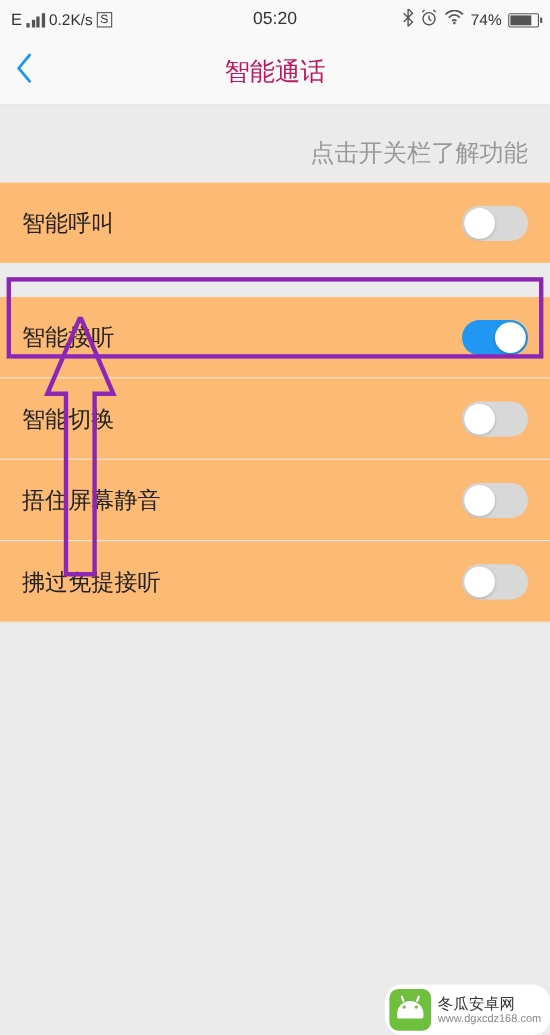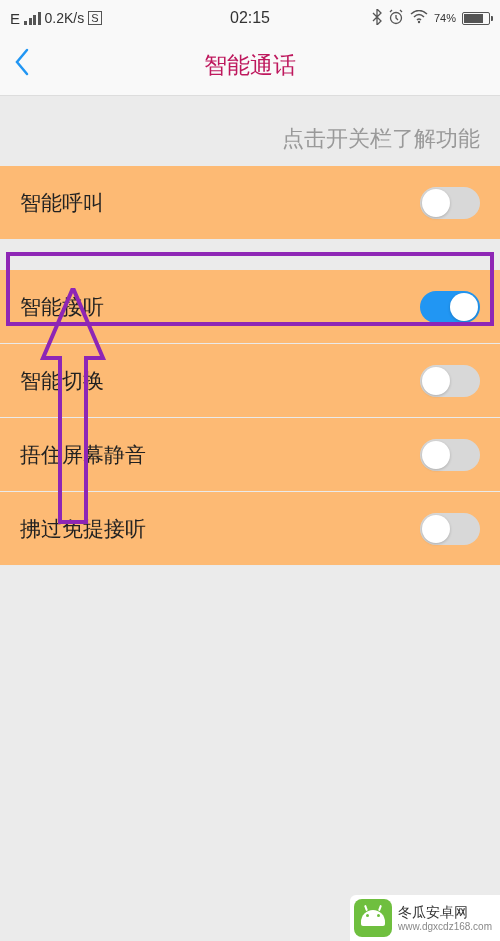--- a/index.html
+++ b/index.html
@@ -26,21 +26,21 @@
     .signal-bars { display: inline-flex; align-items: flex-end; gap: 1.5px; height: 14px; }
     .signal-bars span { width: 3px; background: #555; display: inline-block; }
     .signal-bars span:nth-child(1){height:4px}
     .signal-bars span:nth-child(2){height:7px}
     .signal-bars span:nth-child(3){height:10px}
     .signal-bars span:nth-child(4){height:13px}
     .net-speed { font-size: 14px; }
     .boxed-s { border: 1px solid #555; padding: 0 2px; font-size: 11px; line-height: 12px; }
     .clock { font-size: 16px; position: absolute; left: 50%; transform: translateX(-50%); }
     .bt-icon, .alarm-icon, .wifi-icon { font-size: 15px; color: #555; }
-    .battery-text { font-size: 11px; }
+    .battery-text { font-size: 14px; }
     .battery-icon { display:inline-block; width:28px; height:13px; border:1.5px solid #555; border-radius:2px; position:relative; }
     .battery-icon::after { content:''; position:absolute; right:-4px; top:3px; width:2.5px; height:5px; background:#555; border-radius:0 1px 1px 0; }
     .battery-fill { position:absolute; left:1px; top:1px; bottom:1px; width:74%; background:#555; }
     
     .nav-header {
       height: 60px;
       background: #f9f9f9;
       display: flex;
       align-items: center;
       position: relative;
@@ -124,20 +124,21 @@
     
     .watermark {
       position: absolute;
       bottom: 0;
       right: 0;
       display: flex;
       align-items: center;
       background: #fff;
       padding: 4px 8px 4px 4px;
       border-top-left-radius: 6px;
+      border-radius: 16px;
     }
     .wm-logo {
       width: 38px;
       height: 38px;
       background: #6fbf3f;
       border-radius: 8px;
       display: flex;
       align-items: center;
       justify-content: center;
       margin-right: 6px;
@@ -168,21 +169,21 @@
     <span>E</span>
     <span class="signal-bars">
         <span></span>
         <span></span>
         <span></span>
         <span></span>
       </span>
     <span class="net-speed">0.2K/s</span>
     <span class="boxed-s">S</span>
   </div>
-  <div class="clock">02:15</div>
+  <div class="clock">05:20</div>
   <div class="status-right">
     <span class="bt-icon">
       <svg width="10" height="16" viewBox="0 0 10 16">
           <path d="M5 0 L5 16 L9 12 L1 4 M5 0 L9 4 L1 12" stroke="#555" stroke-width="1.3" fill="none"></path>
         </svg>
     </span>
     <span class="alarm-icon">
       <svg width="16" height="16" viewBox="0 0 16 16">
           <circle cx="8" cy="9" r="5.5" stroke="#555" stroke-width="1.3" fill="none"></circle>
           <path d="M8 6 L8 9 L10 11 M2 3 L4 1 M14 3 L12 1" stroke="#555" stroke-width="1.3" fill="none"></path>

